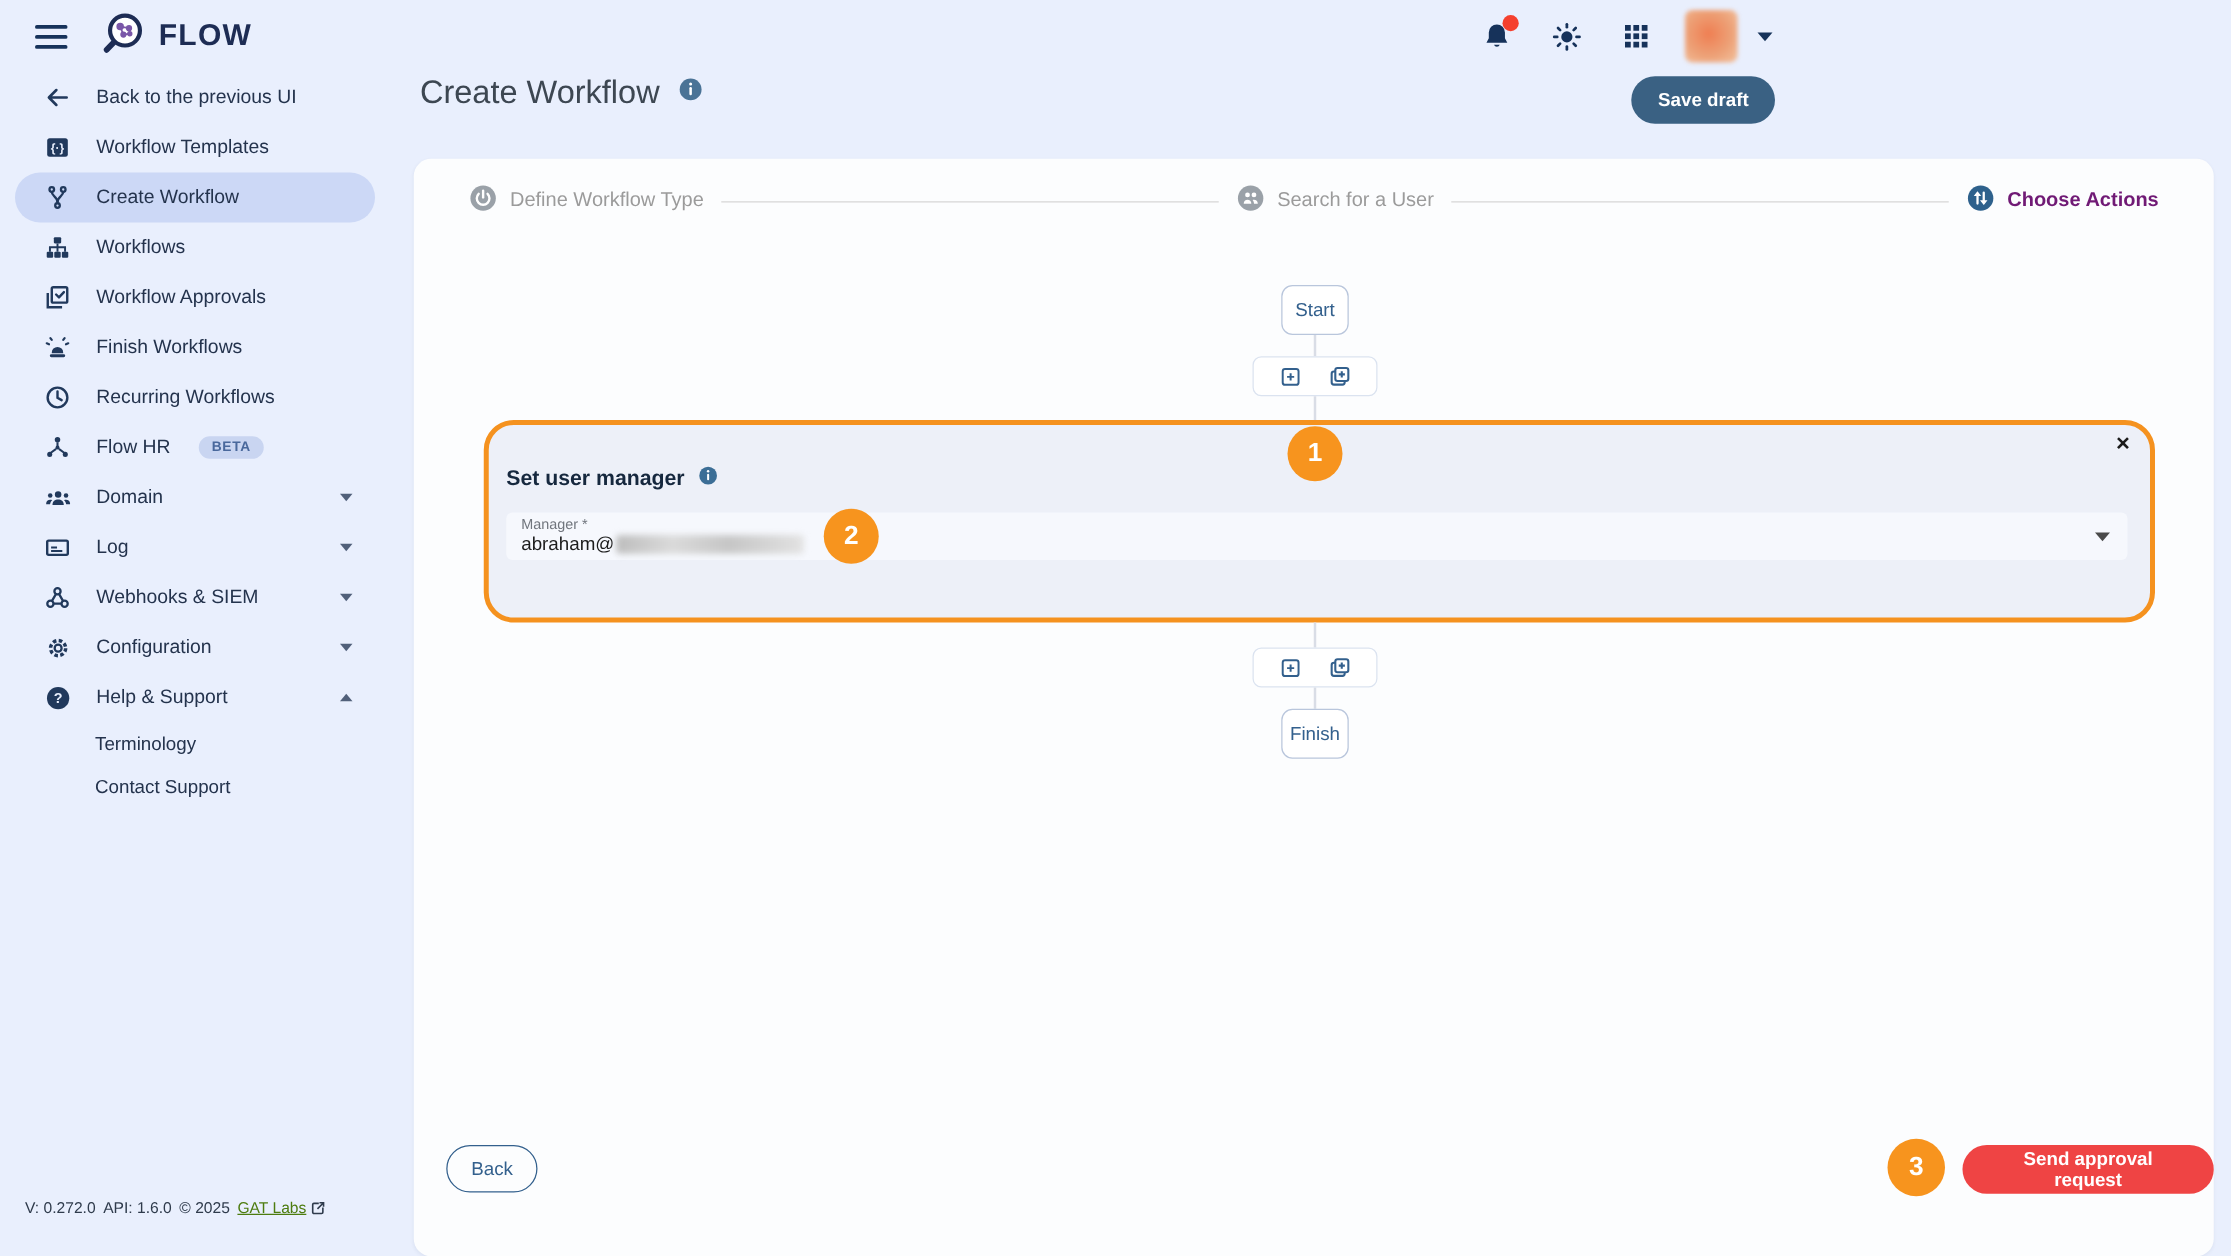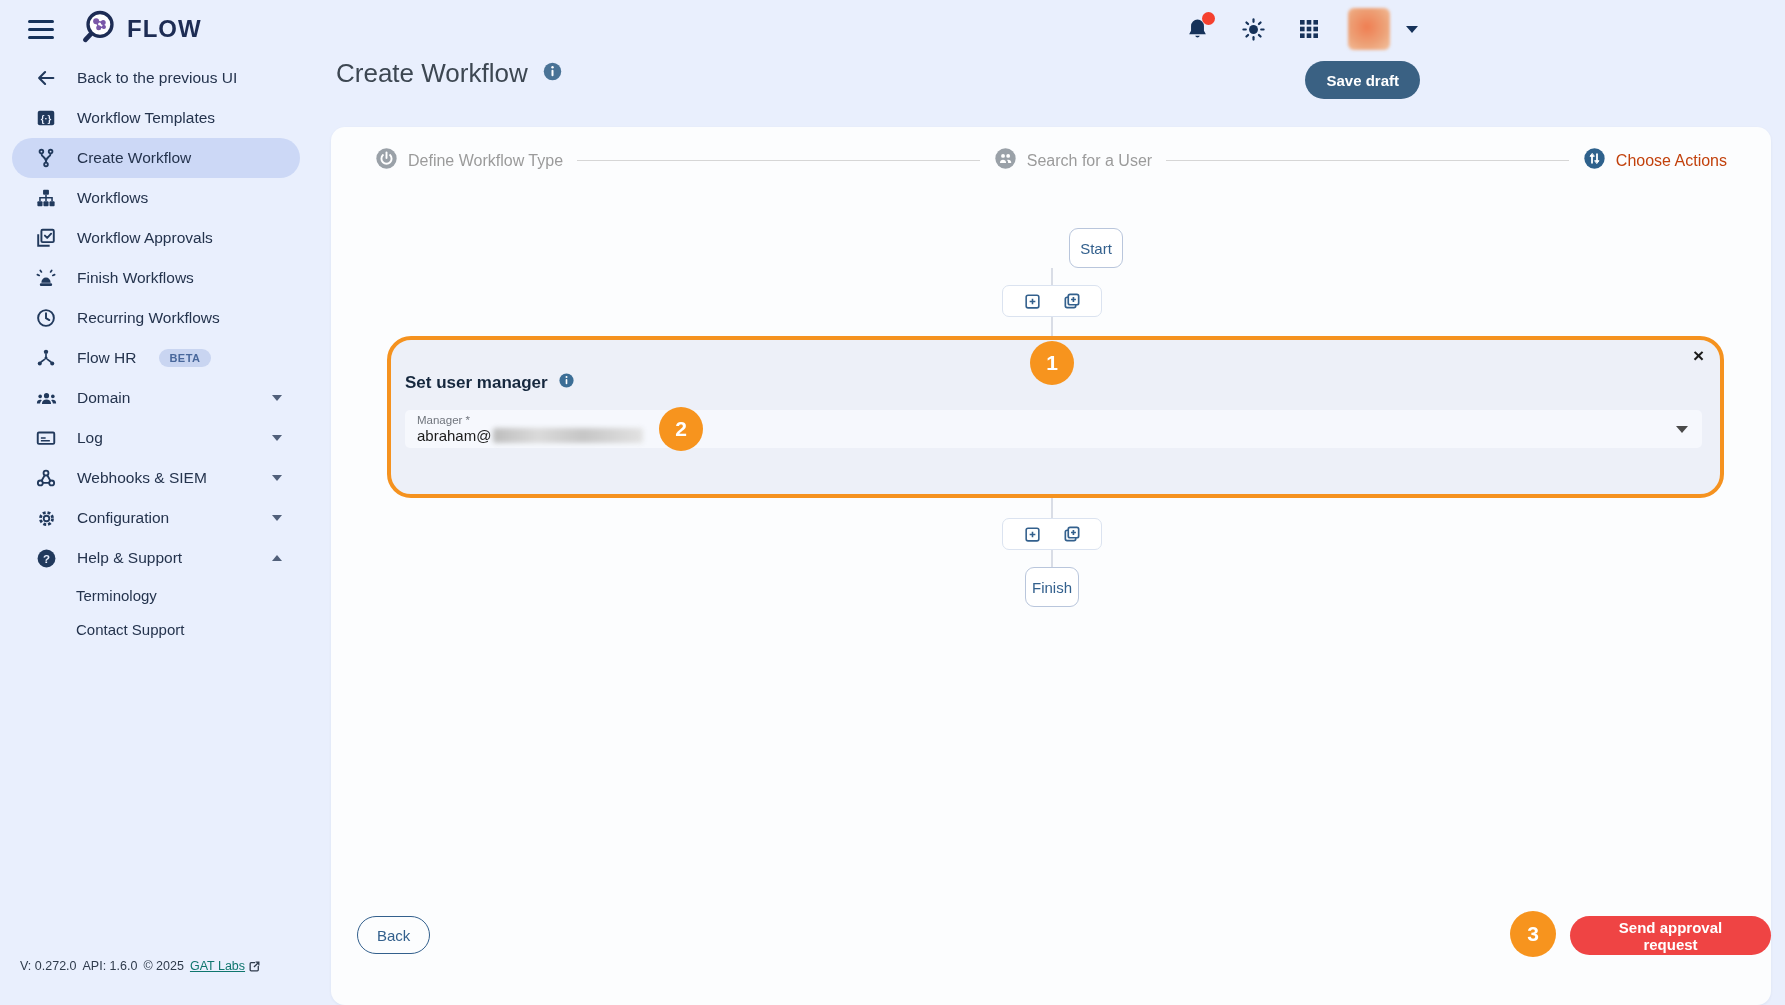--- a/index.html
+++ b/index.html
@@ -23,34 +23,34 @@
   .sidebar { position:absolute; top:58px; left:0; bottom:0; width:312px; }
   .nav-item { display:flex; align-items:center; height:40px; padding-left:22px; gap:19px; color:#24334d; font-size:15.5px; cursor:pointer; margin:0 12px; border-radius:22px; }
   .nav-item.selected { background:#ccd8f6; }
   .nav-icon { width:24px; height:24px; flex:0 0 24px; display:flex; align-items:center; justify-content:center; }
   .chev { margin-left:auto; margin-right:18px; width:0; height:0; border-left:5.5px solid transparent; border-right:5.5px solid transparent; }
   .chev.down { border-top:6.5px solid #51607a; }
   .chev.up { border-bottom:6.5px solid #51607a; }
   .beta { margin-left:4px; background:#c9d5f1; color:#49689c; font-size:11px; font-weight:bold; letter-spacing:.5px; padding:3px 10px; border-radius:10px;text-align:right; }
   .sub-item { display:flex; align-items:center; height:34px; padding-left:64px; color:#24334d; font-size:15px; cursor:pointer; margin:0 12px; }
   .sidebar-footer { position:absolute; left:20px; bottom:32px; font-size:12.5px; color:#2f3b4c; display:flex; align-items:center; gap:6px; }
-  .sidebar-footer a { color:#0f766e; text-decoration:underline; display:inline-flex; align-items:center; gap:3px; cursor:pointer; }
+  .sidebar-footer a { color:#4d7c0f; text-decoration:underline; display:inline-flex; align-items:center; gap:3px; cursor:pointer; }
 
   
   .page-title-row { position:absolute; left:336px; top:58px; display:flex; align-items:center; gap:14px; }
   .page-title { font-size:26px; font-weight:500; color:#3d4752; }
   .save-draft { position:absolute; right:18px; top:61px; height:38px; padding:0 21px; background:#3a6183; color:#fff; border:none; border-radius:19px; font-size:15px; font-weight:bold; font-family:inherit; cursor:pointer; }
 
   
   .panel { position:absolute; left:331px; top:127px; width:1440px; height:878px; background:#fcfdfe; border-radius:14px; box-shadow:0 1px 3px rgba(30,50,90,.06);padding-left:46px; }
 
   
   .stepper { position:absolute; top:20px; left:0; right:0; display:flex; align-items:center; padding:0 44px; }
   .step { display:flex; align-items:center; gap:10px; font-size:16px; color:#9b9b9b; cursor:pointer; white-space:nowrap; }
-  .step.active { color:#c2410c; font-weight:normal; }
+  .step.active { color:#701a75; font-weight:bold; }
   .step-line { flex:1; height:0; border-top:1.5px solid #d6d6d6; margin:0 14px; }
 
   
   .connector { position:absolute; width:2px; background:#d9dde6; left:720px; }
   .node { position:absolute; left:694px; width:54px; height:40px; background:#fff; border:1px solid #b9c6dc; border-radius:9px; display:flex; align-items:center; justify-content:center; color:#33608d; font-size:15px; }
   .plus-group { position:absolute; left:671px; width:100px; height:32px; background:#fff; border:1px solid #dbe3f0; border-radius:7px; display:flex; align-items:center; justify-content:space-around; padding:0 10px; }
   .plus-btn { width:22px; height:22px; display:flex; align-items:center; justify-content:center; cursor:pointer; }
 
   .action-card { position:absolute; left:56px; top:209px; width:1337px; height:162px; background:#edf0f8; border:4px solid #f5921f; border-radius:24px; }
   .card-title-row { position:absolute; left:14px; top:32px; display:flex; align-items:center; gap:10px; }
@@ -358,21 +358,21 @@
                 <path d="M9.4 16.5V9.2"></path>
                 <path d="M9.4 7l-2.1 2.7h4.2z" stroke-width="1"></path>
                 <path d="M14.6 7.5v7.3"></path>
                 <path d="M14.6 17l2.1-2.7h-4.2z" stroke-width="1"></path>
               </g>
             </svg></span>
         <span>Choose Actions</span>
       </div>
     </div>
 
-    <div class="node" style="top:101px;margin-left:44px;">
+    <div class="node" style="top:101px;">
       <span>Start</span>
     </div>
     <div class="connector" style="top:141px;height:17px;"></div>
 
     <div class="plus-group" style="top:158px;">
       <span class="plus-btn">
           <svg width="19" height="19" viewBox="0 0 24 24" fill="none" stroke="#33608d" stroke-width="2">
             <rect x="4" y="4" width="16" height="16" rx="2.4"></rect>
             <path d="M12 8.4v7.2M8.4 12h7.2"></path>
           </svg>

